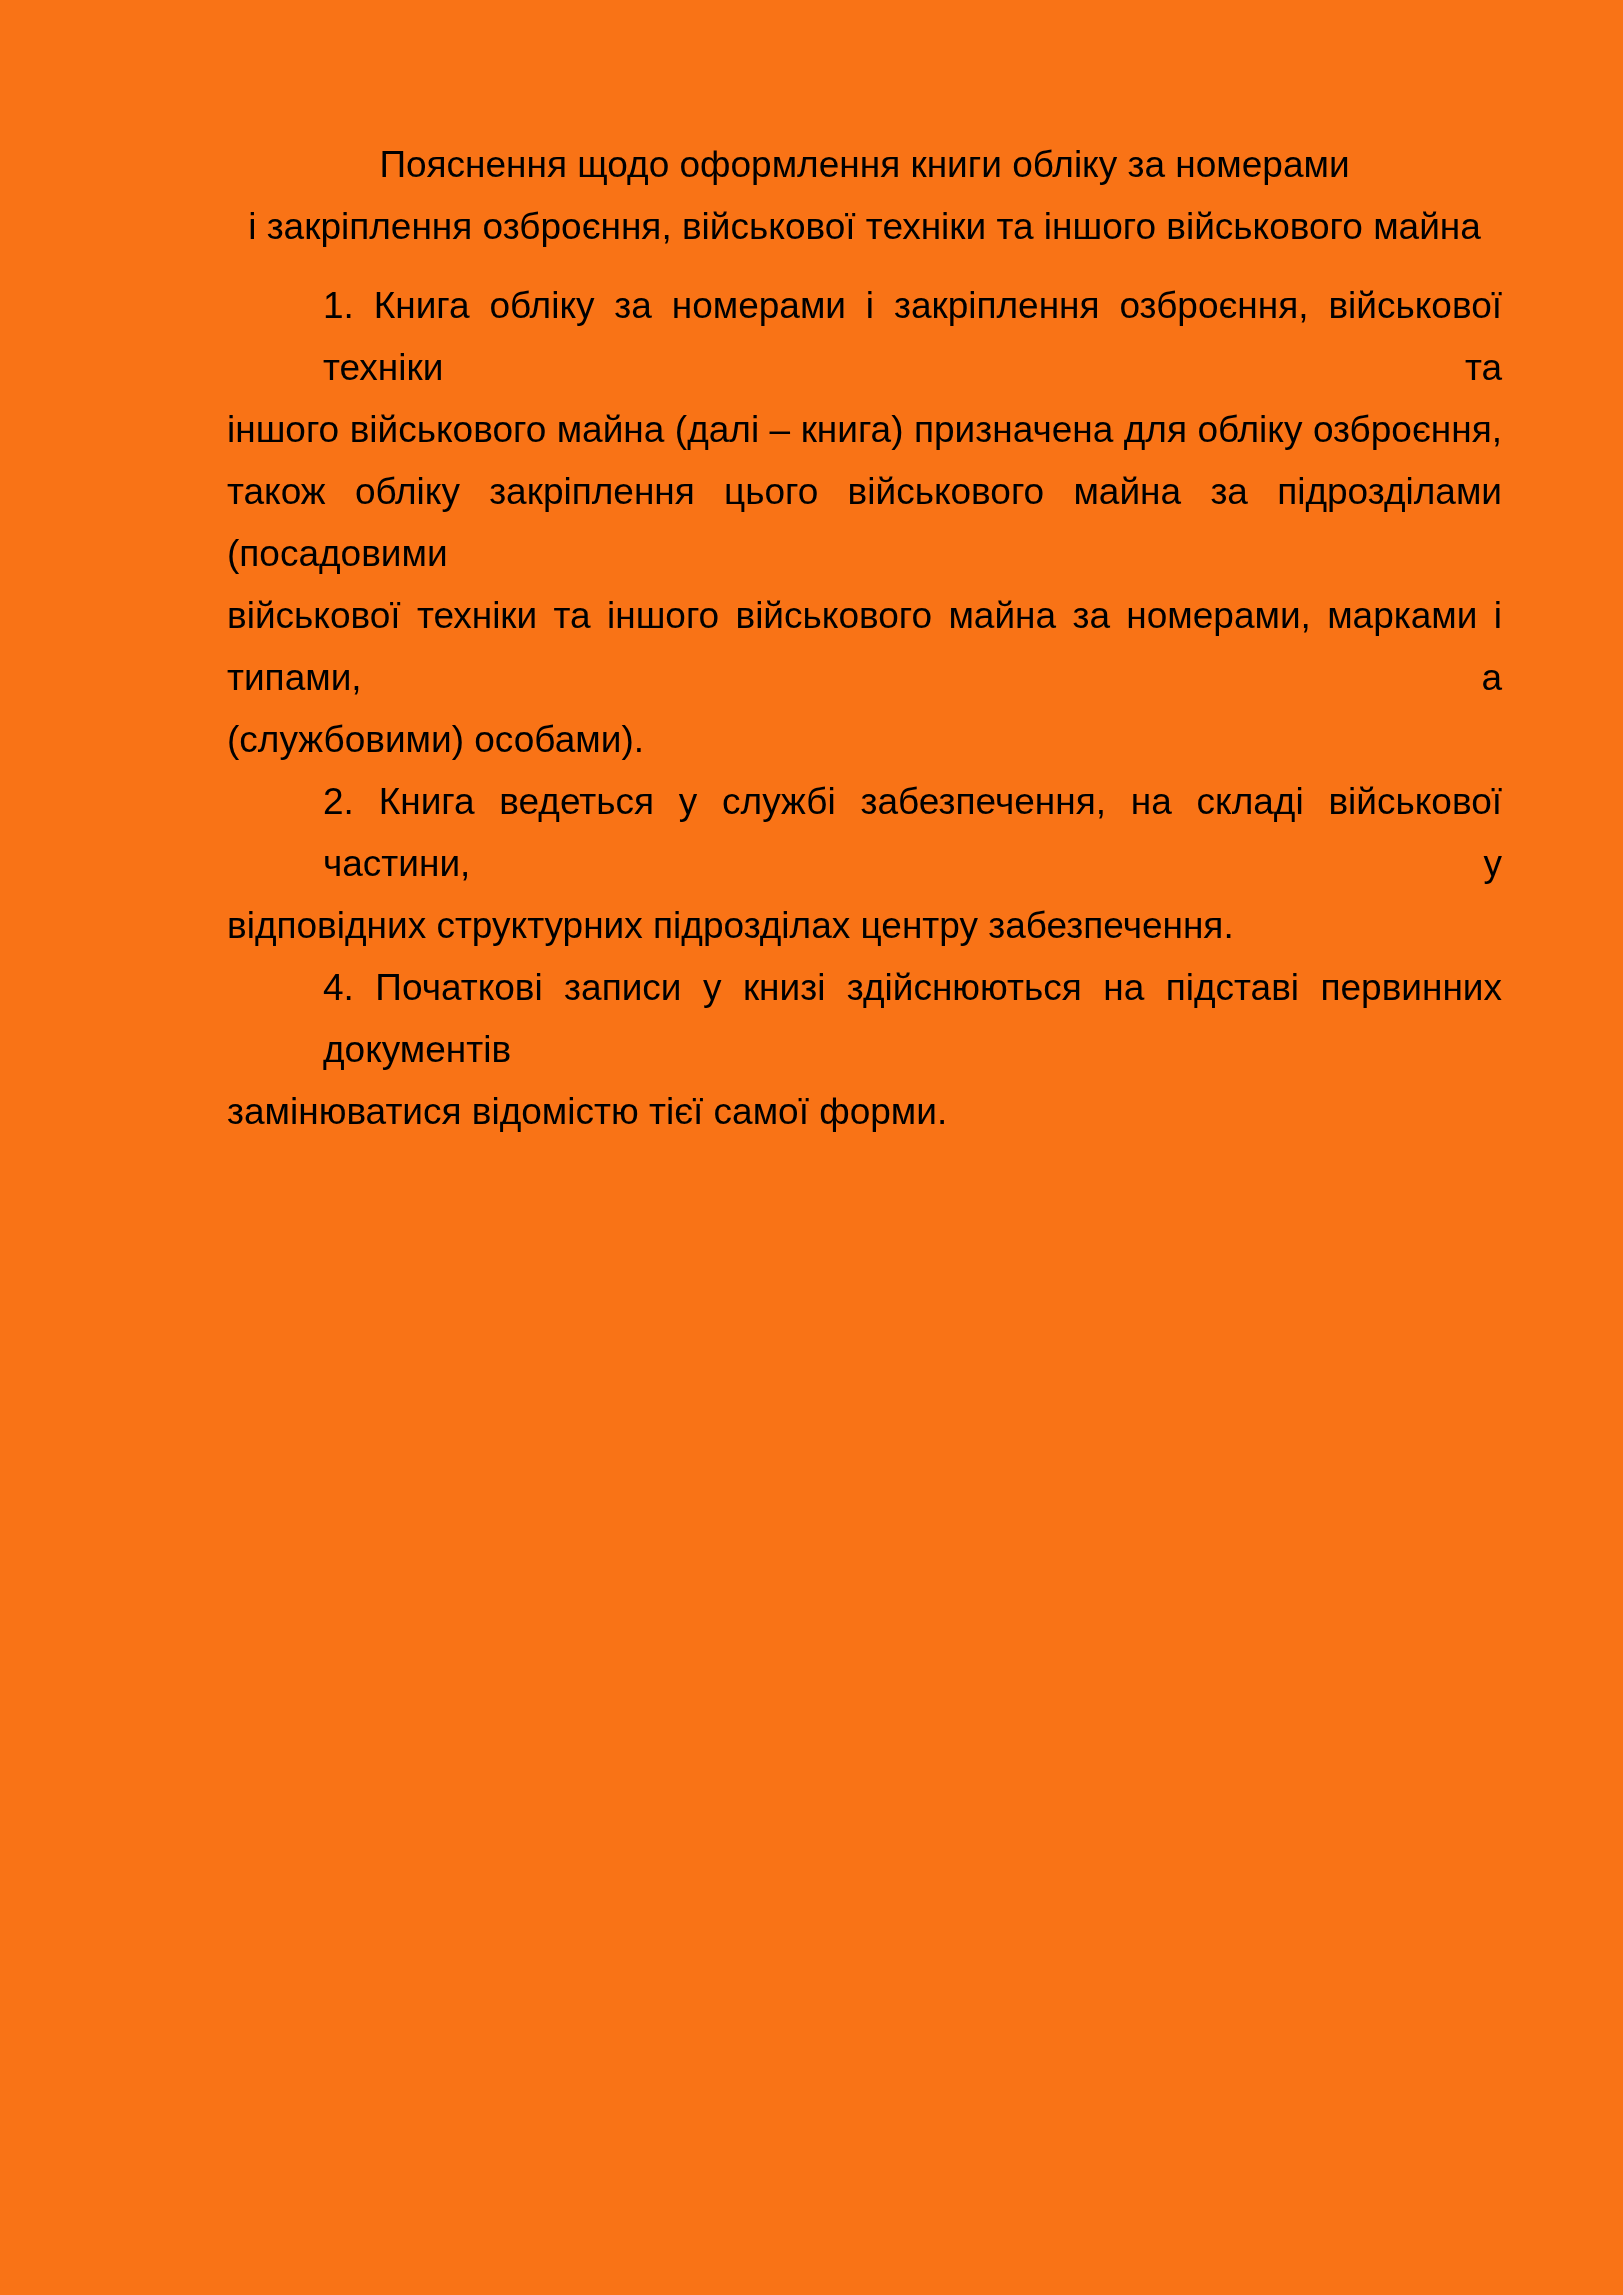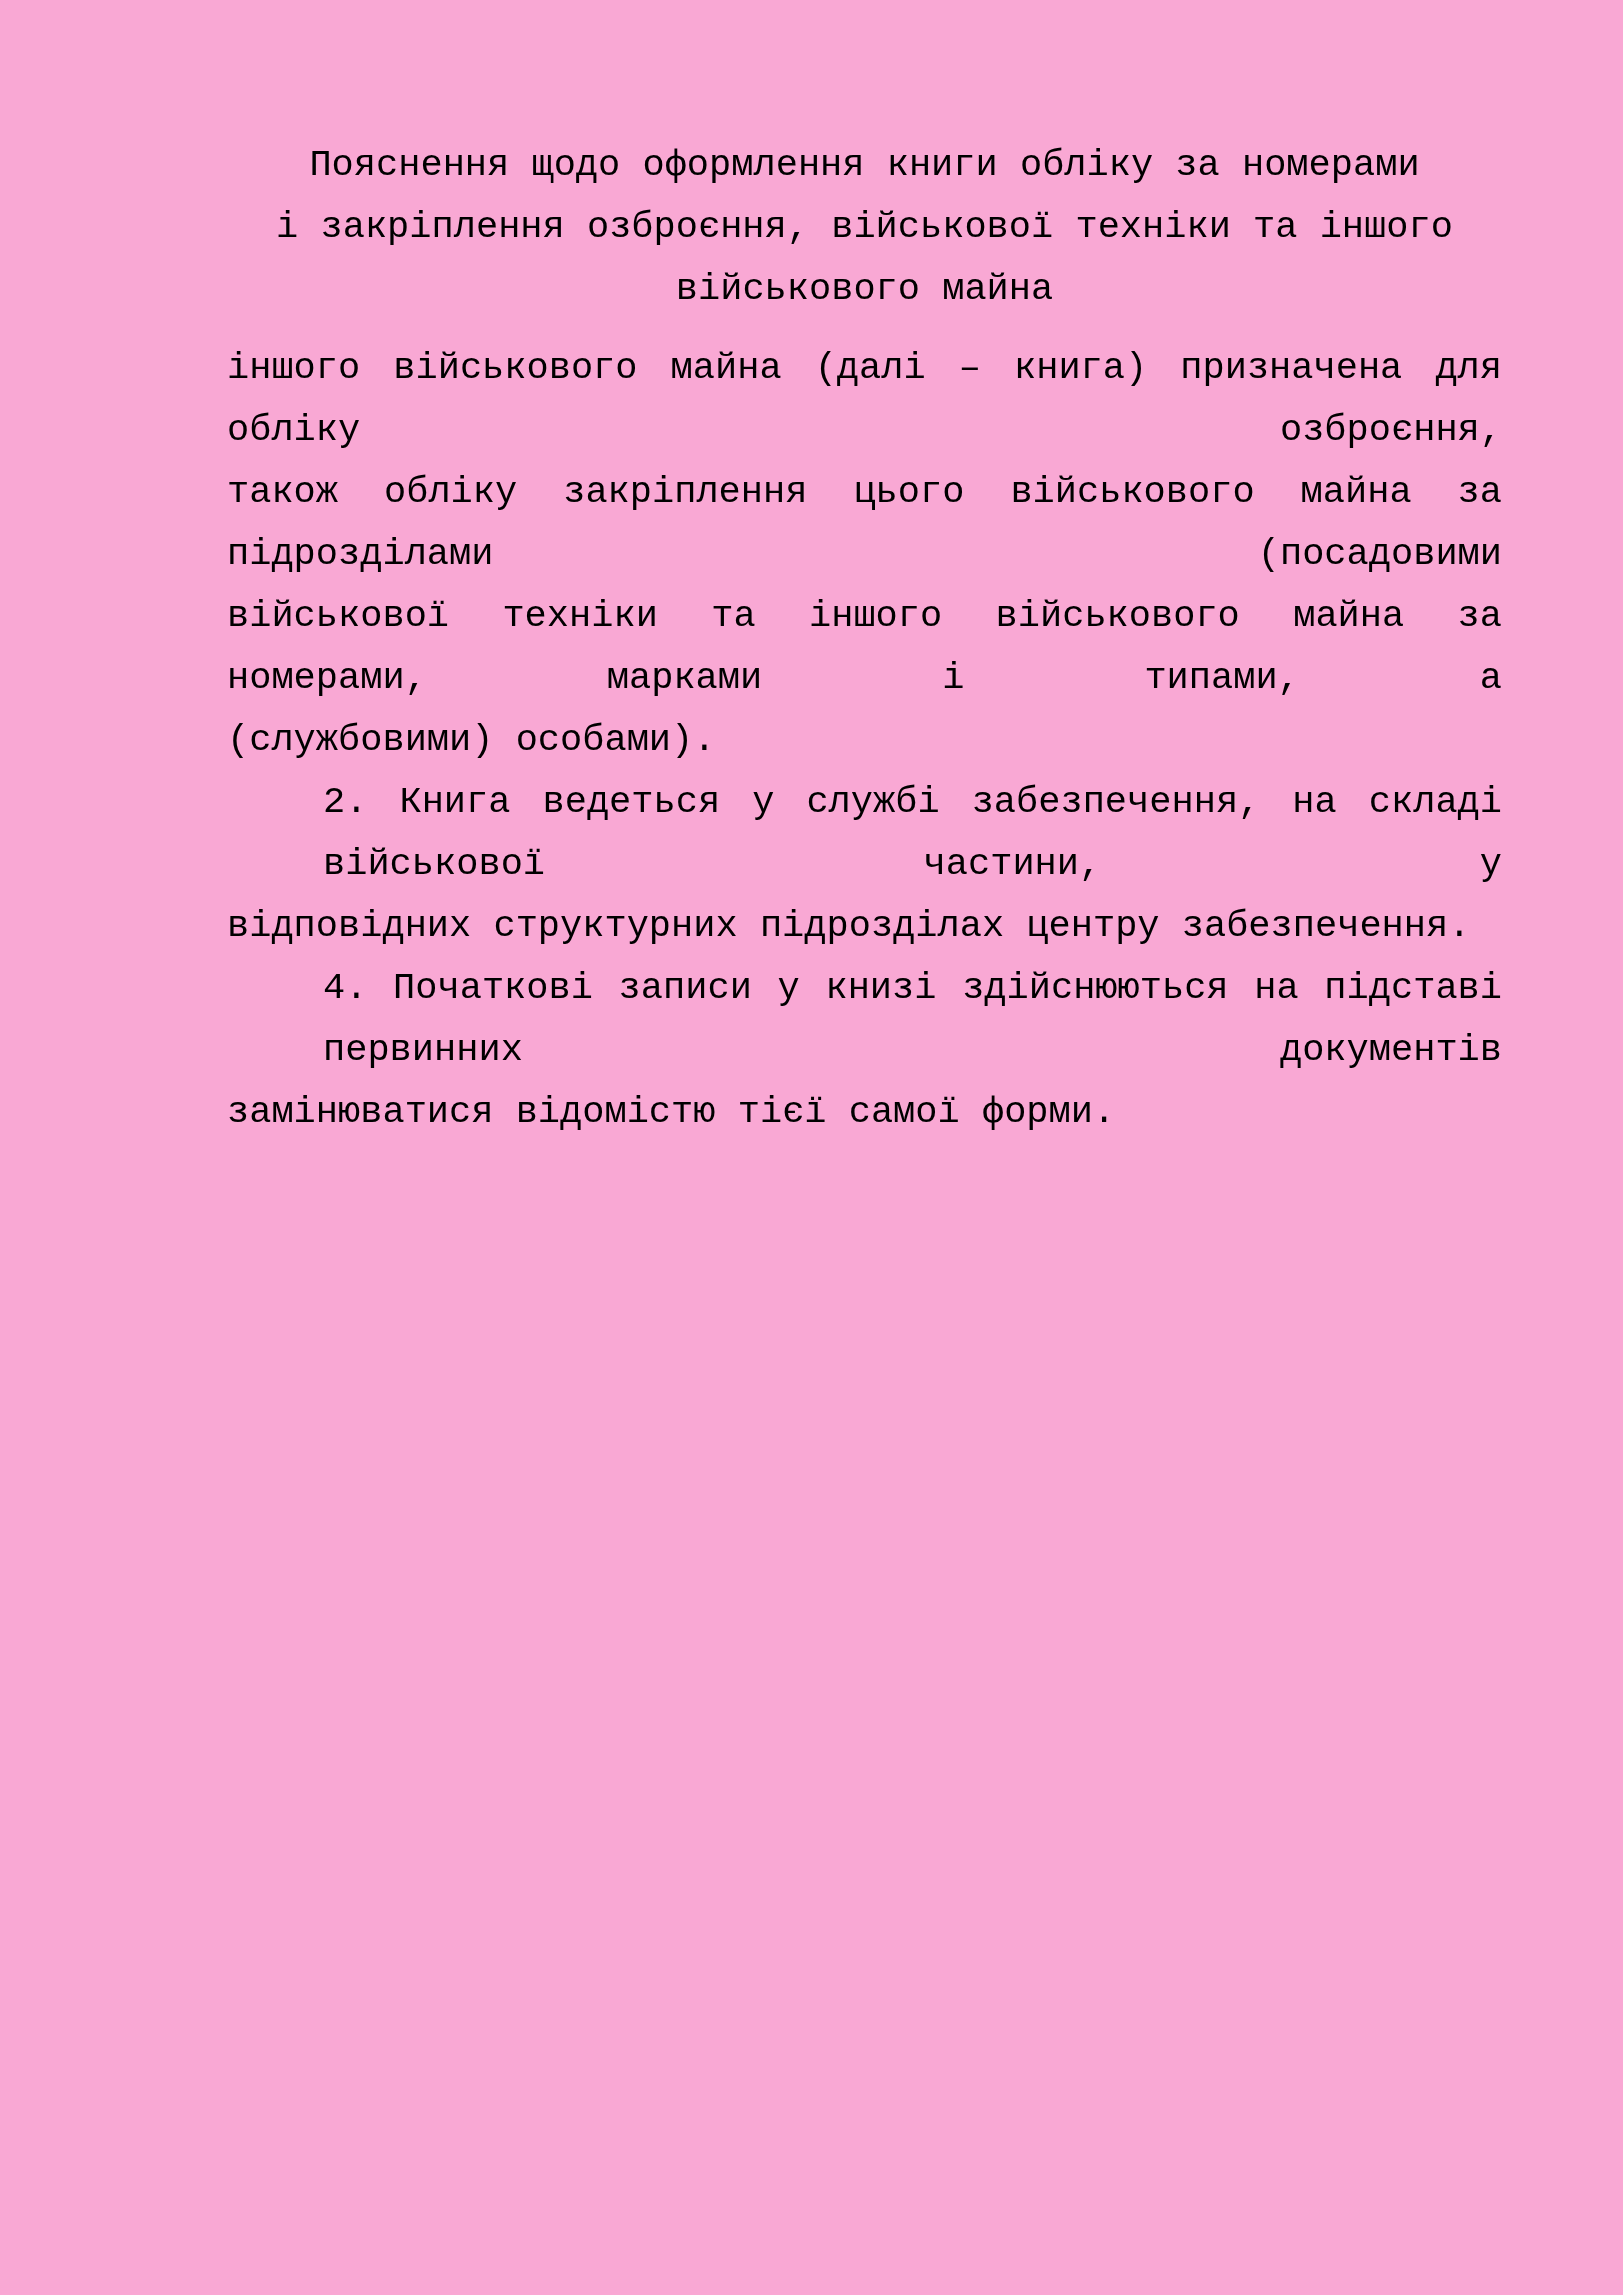--- a/index.html
+++ b/index.html
@@ -5,24 +5,24 @@
   html, body {
     margin: 0;
     padding: 0;
     background: #ffffff;
   }
   .page {
     position: relative;
     width: 1624px;
     height: 2296px;
     box-sizing: border-box;
-    background: #f9a8d4;
+    background: #f97316;
     color: #000000;
     padding: 134px 122px 0 227px;
-    font-family: Liberation Mono, monospace;
+    font-family: Liberation Sans, sans-serif;
     font-size: 37px;
     line-height: 62px;
     overflow: hidden;
   }
   .title-block {
     text-align: center;
   }
   .line {
     min-height: 62px;
   }
@@ -54,20 +54,21 @@
 <div class="page">
 
   <div class="title-block">
     <div class="line center">Пояснення щодо оформлення книги обліку за номерами</div>
     <div class="line center">і закріплення озброєння, військової техніки та іншого військового майна</div>
   </div>
 
   <div class="doc-body">
 
     <div class="para">
+      <div class="line j first">1. Книга обліку за номерами і закріплення озброєння, військової техніки та</div>
       <div class="line j">іншого військового майна (далі – книга) призначена для обліку озброєння,</div>
       <div class="line j">також обліку закріплення цього військового майна за підрозділами (посадовими</div>
       <div class="line j">військової техніки та іншого військового майна за номерами, марками і типами, а</div>
       <div class="line last">(службовими) особами).</div>
     </div>
 
     <div class="para">
       <div class="line j first">2. Книга ведеться у службі забезпечення, на складі військової частини, у</div>
       <div class="line last">відповідних структурних підрозділах центру забезпечення.</div>
     </div>

